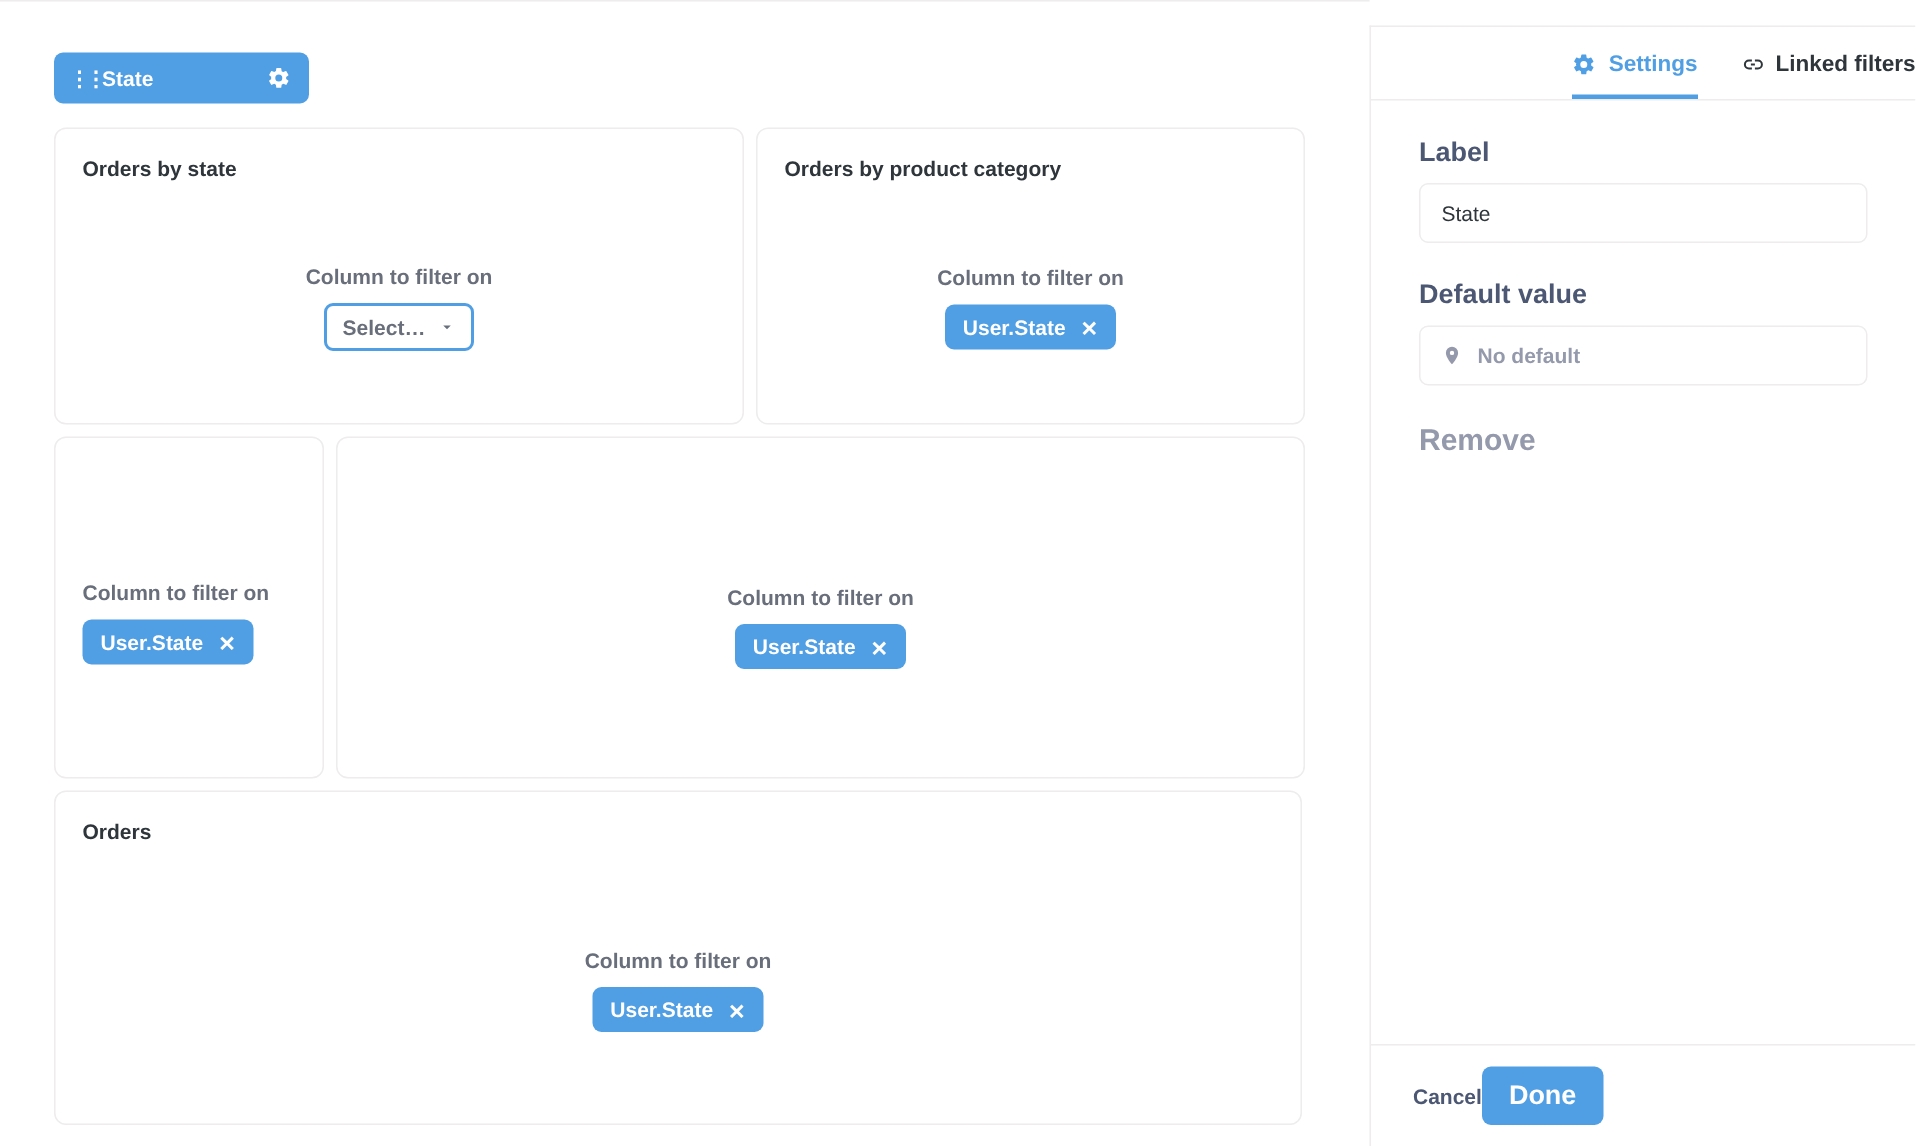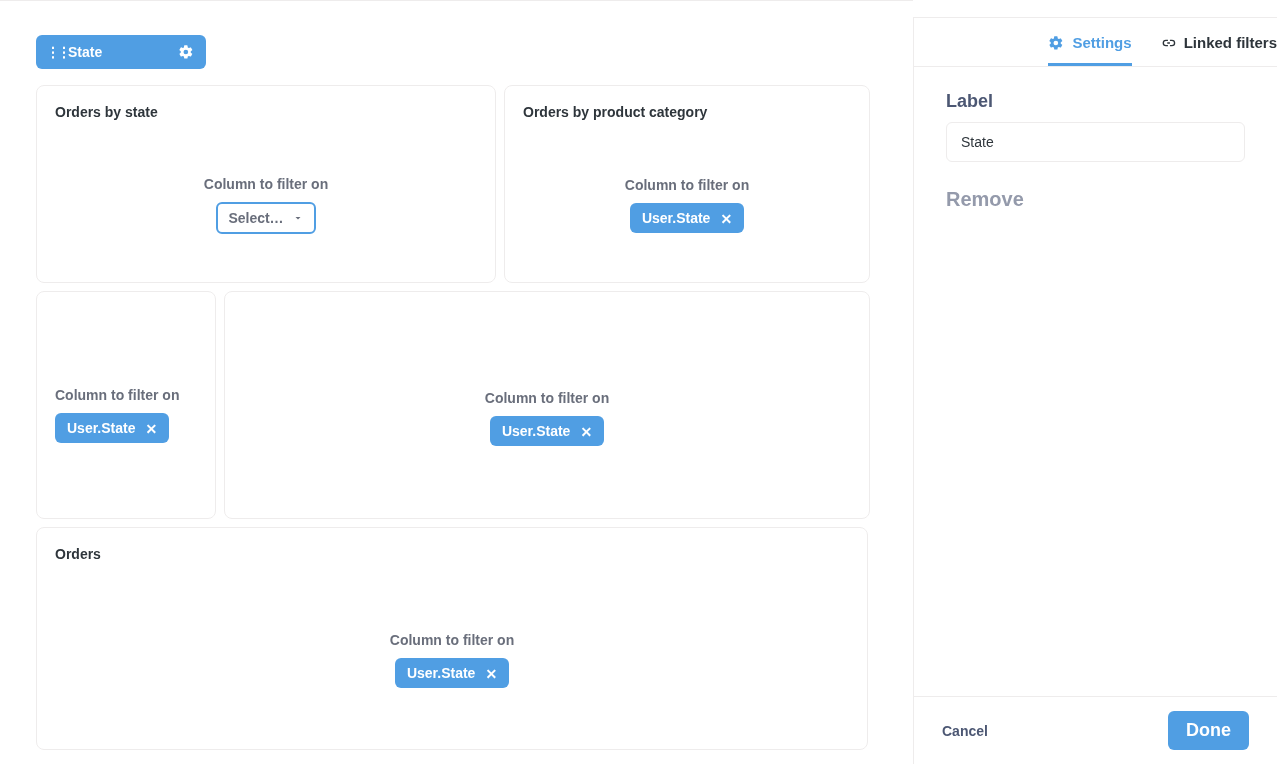--- a/index.html
+++ b/index.html
@@ -224,21 +224,20 @@
     font-size: 20px;
     font-weight: 700;
     color: #949aab;
     cursor: pointer;
   }
   .panel-footer {
     border-top: 1px solid #eeecec;
     padding: 14px 28px;
     display: flex;
     align-items: center;
-    justify-content: space-between;
   }
   .cancel-btn {
     background: none;
     border: none;
     font-size: 14px;
     font-weight: 700;
     color: #4c5773;
     cursor: pointer;
   }
   .done-btn {
@@ -346,20 +345,29 @@
           <path d="M3.9 12a5 5 0 0 1 5-5h3v2h-3a3 3 0 1 0 0 6h3v2h-3a5 5 0 0 1-5-5zm7-1h4v2h-4zm4-4h3a5 5 0 0 1 0 10h-3v-2h3a3 3 0 1 0 0-6h-3z"></path>
         </svg>
         <span>Linked filters</span>
       </div>
     </div>
 
     <div class="panel-body">
       <div class="field-label">Label</div>
       <input class="text-input" type="text" value="State" style="">
 
+      <div class="default-row">
+        <div class="field-label">Default value</div>
+        <div class="default-input">
+          <svg viewBox="0 0 24 24">
+            <path d="M12 2a7 7 0 0 0-7 7c0 5.25 7 13 7 13s7-7.75 7-13a7 7 0 0 0-7-7zm0 9.5A2.5 2.5 0 1 1 14.5 9 2.5 2.5 0 0 1 12 11.5z"></path>
+          </svg>
+          <span>No default</span>
+        </div>
+      </div>
 
       <div class="remove-link">Remove</div>
     </div>
 
     <div class="panel-footer">
       <button class="cancel-btn">Cancel</button>
       <button class="done-btn">Done</button>
     </div>
   </div>
 </div>

